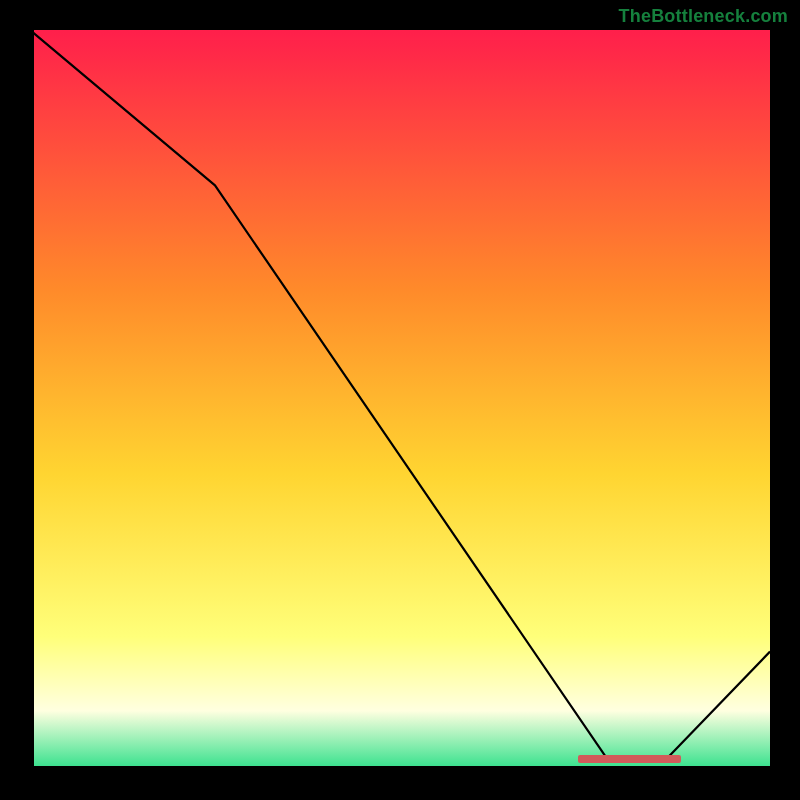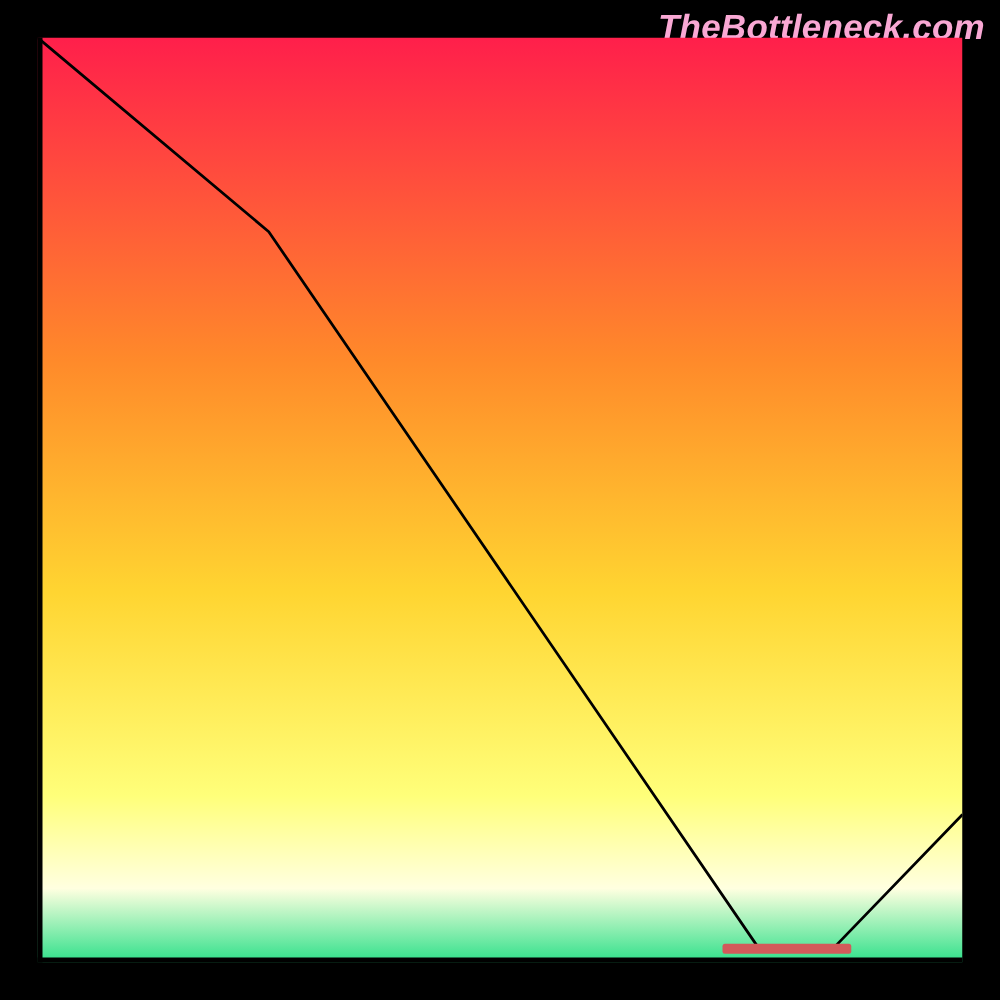--- a/index.html
+++ b/index.html
@@ -20,26 +20,25 @@
     position: absolute;
     left: 30px;
     top: 30px;
     width: 740px;
     height: 740px;
   }
   .watermark {
     position: absolute;
     top: 6px;
     right: 12px;
-    color: #f9a8d4;
-    font-size: 28px;
+    color: #15803d;
+    font-size: 18px;
     font-weight: 600;
     letter-spacing: 0.2px;
     user-select: none;
-    font-style: italic;
   }
   .overlay-line {
     position: absolute;
     left: 30px;
     top: 30px;
     width: 740px;
     height: 740px;
     pointer-events: none;
   }
   .axis-border {

